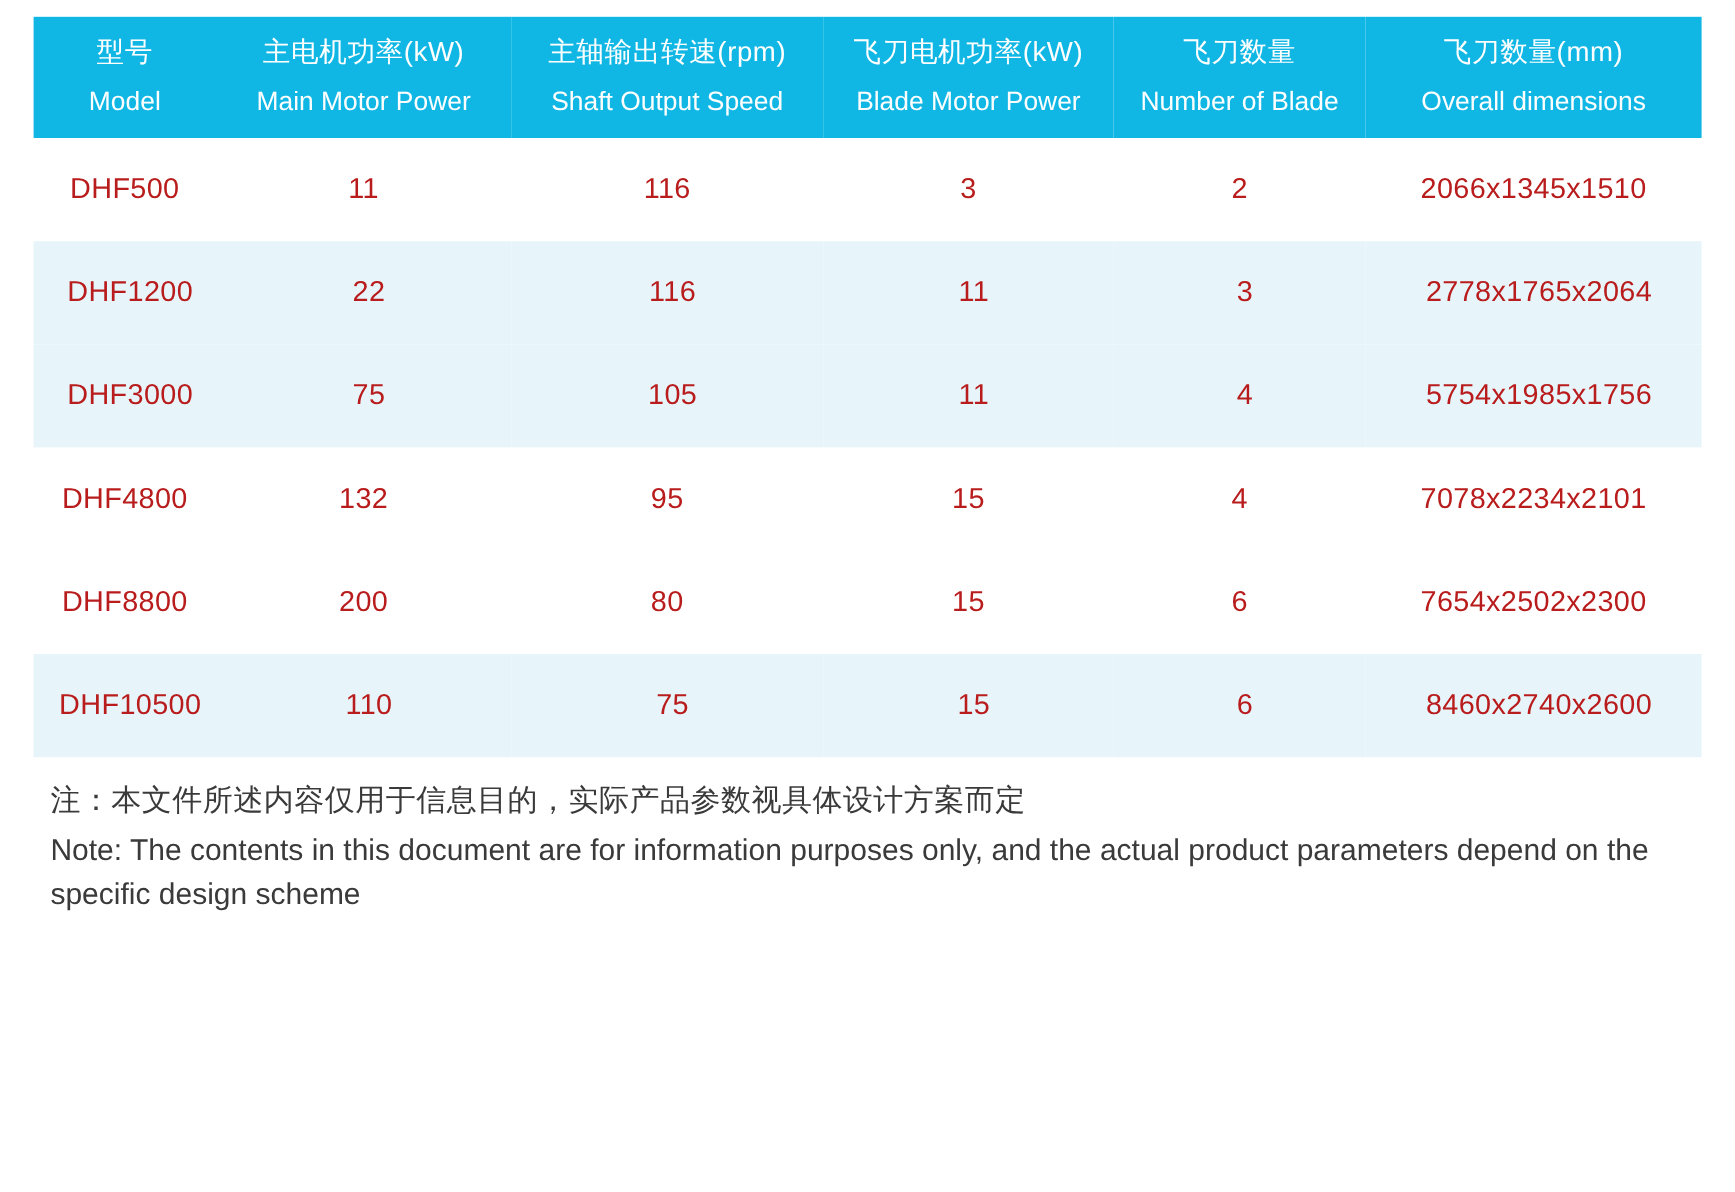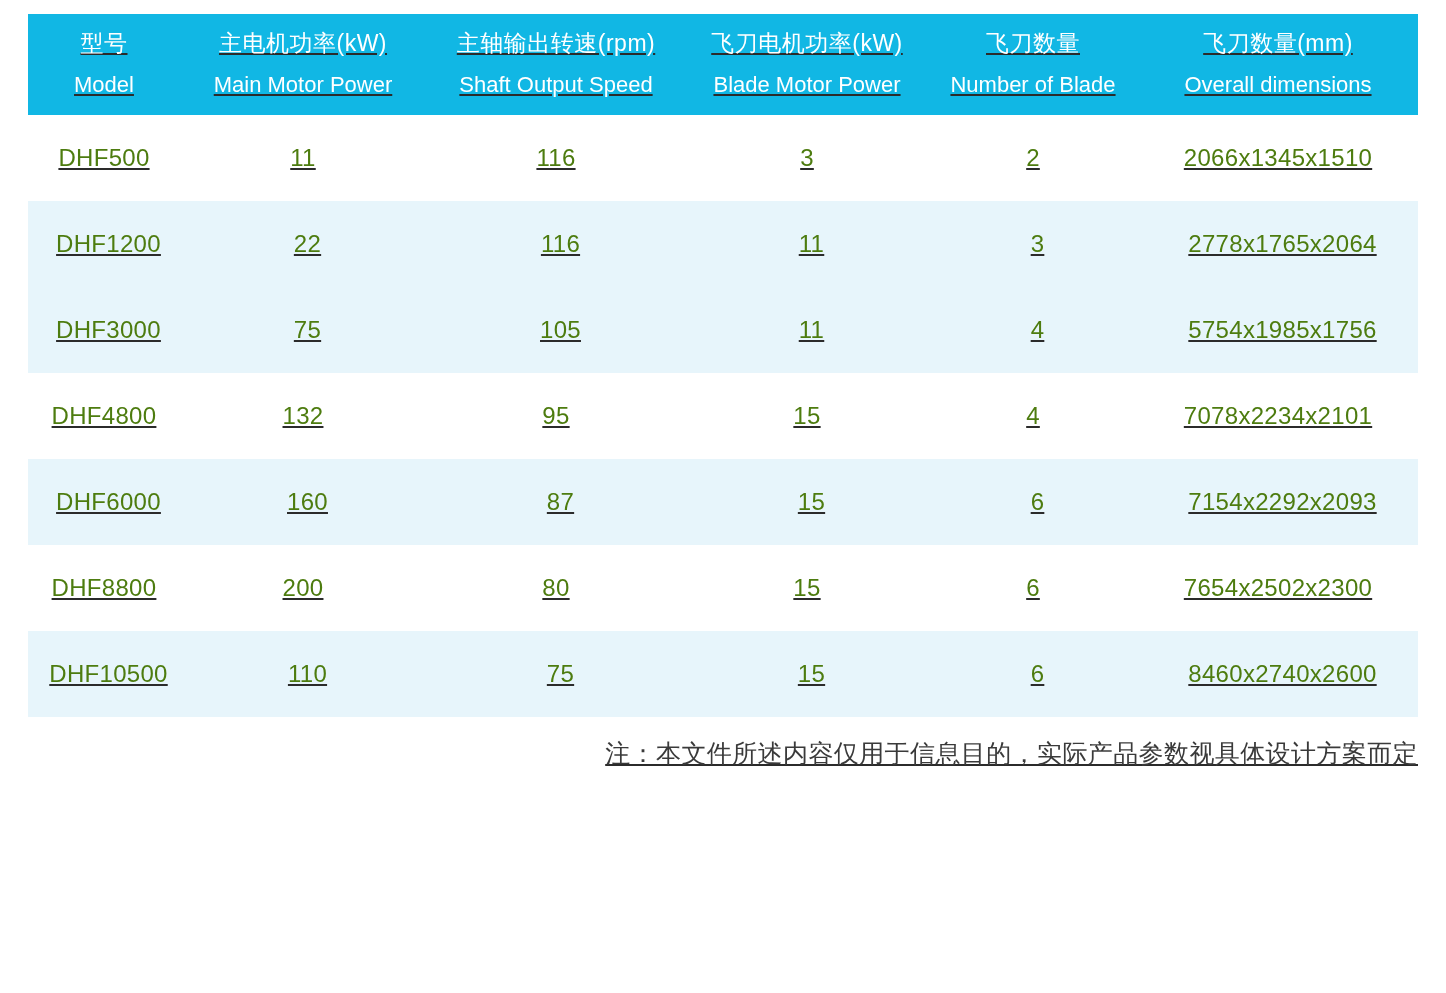--- a/index.html
+++ b/index.html
@@ -13,21 +13,20 @@
     font-family: "Liberation Sans", sans-serif;
     color: #2b2b2b;
     overflow: hidden;
   }
   .sheet {
     width: 1446px;
     height: 815px;
     position: relative;
     box-sizing: border-box;
     padding: 14px 28px 0 28px;
-    text-decoration: underline;
   }
   table.spec {
     width: 1390px;
     border-collapse: collapse;
     table-layout: fixed;
   }
   table.spec thead th {
     background: #11b7e4;
     color: #ffffff;
     font-weight: normal;
@@ -42,21 +41,21 @@
     display: block;
   }
   .th-en {
     font-size: 22px;
     display: block;
     margin-top: 12px;
   }
   table.spec tbody td {
     text-align: center;
     font-size: 24px;
-    color: #4d7c0f;
+    color: #b91c1c;
     height: 86px;
     padding: 0 4px;
     vertical-align: middle;
     letter-spacing: 0.3px;
   }
   table.spec tbody tr.odd td {
     background: #ffffff;
   }
   table.spec tbody tr.even td {
     background: #e7f5fb;
@@ -66,21 +65,20 @@
   .col-main    { width: 246px; }
   .col-speed   { width: 260px; }
   .col-blade   { width: 242px; }
   .col-num     { width: 210px; }
   .col-dim     { width: 280px; }
 
   .note {
     margin-top: 18px;
     padding-left: 14px;
     color: #3a3a3a;
-    text-align: right;
   }
   .note-cn {
     font-size: 25px;
     line-height: 1.5;
     letter-spacing: 0.4px;
   }
   .note-en {
     font-size: 25px;
     line-height: 1.45;
     margin-top: 4px;
@@ -155,28 +153,20 @@
         <td>5754x1985x1756</td>
       </tr>
       <tr class="odd">
         <td>DHF4800</td>
         <td>132</td>
         <td>95</td>
         <td>15</td>
         <td>4</td>
         <td>7078x2234x2101</td>
       </tr>
-      <tr class="even">
-        <td>DHF6000</td>
-        <td>160</td>
-        <td>87</td>
-        <td>15</td>
-        <td>6</td>
-        <td>7154x2292x2093</td>
-      </tr>
       <tr class="odd">
         <td>DHF8800</td>
         <td>200</td>
         <td>80</td>
         <td>15</td>
         <td>6</td>
         <td>7654x2502x2300</td>
       </tr>
       <tr class="even">
         <td>DHF10500</td>
@@ -184,15 +174,16 @@
         <td>75</td>
         <td>15</td>
         <td>6</td>
         <td>8460x2740x2600</td>
       </tr>
     </tbody>
   </table>
 
   <div class="note">
     <div class="note-cn">注：本文件所述内容仅用于信息目的，实际产品参数视具体设计方案而定</div>
+    <div class="note-en">Note: The contents in this document are for information purposes only, and the actual product parameters depend on the specific design scheme</div>
   </div>
 
 </div>
 
 </body></html>

